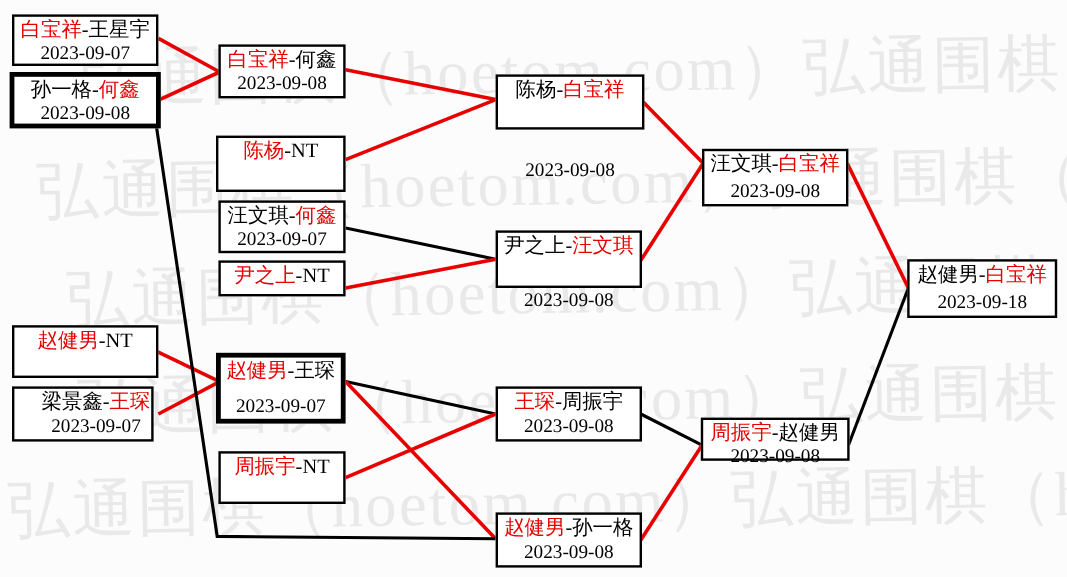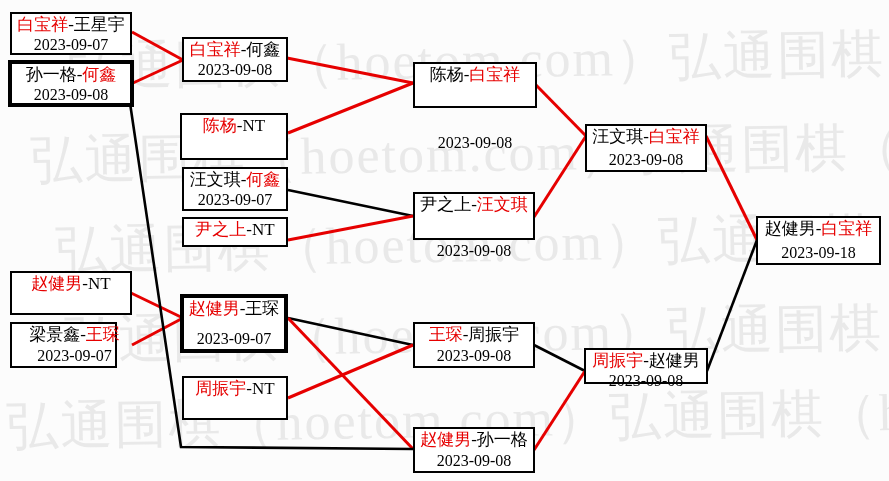--- a/index.html
+++ b/index.html
@@ -65,21 +65,21 @@
         <div class="nm"><span class="win" style="color: rgb(230, 0, 0);">白宝祥</span><span>-</span><span>王星宇</span></div>
         <div class="dt">2023-09-07</div>
       </div>
       <div class="box thick" style="left: 8px; top: 60px; width: 126px; height: 47px; border-color: rgb(0, 0, 0);">
         <div class="nm"><span>孙一格</span><span>-</span><span class="win" style="color: rgb(230, 0, 0);">何鑫</span></div>
         <div class="dt">2023-09-08</div>
       </div>
       <div class="box" style="left: 10px; top: 271px; width: 122px; height: 44px; border-color: rgb(0, 0, 0);">
         <div class="nm"><span class="win" style="color: rgb(230, 0, 0);">赵健男</span><span>-</span><span>NT</span></div>
       </div>
-      <div class="box" style="left: 10px; top: 322px; width: 107px; height: 46px; border-color: rgb(0, 0, 0); padding-left: 22px;">
+      <div class="box" style="left: 10px; top: 322px; width: 118px; height: 46px; border-color: rgb(0, 0, 0); padding-left: 22px;">
         <div class="nm"><span>梁景鑫</span><span>-</span><span class="win" style="color: rgb(230, 0, 0);">王琛</span></div>
         <div class="dt">2023-09-07</div>
       </div>
       <div class="box" style="left: 182px; top: 37px; width: 106px; height: 45px; border-color: rgb(0, 0, 0);">
         <div class="nm"><span class="win" style="color: rgb(230, 0, 0);">白宝祥</span><span>-</span><span>何鑫</span></div>
         <div class="dt">2023-09-08</div>
       </div>
       <div class="box" style="left: 180px; top: 113px; width: 108px; height: 47px; border-color: rgb(0, 0, 0);">
         <div class="nm"><span class="win" style="color: rgb(230, 0, 0);">陈杨</span><span>-</span><span>NT</span></div>
       </div>

